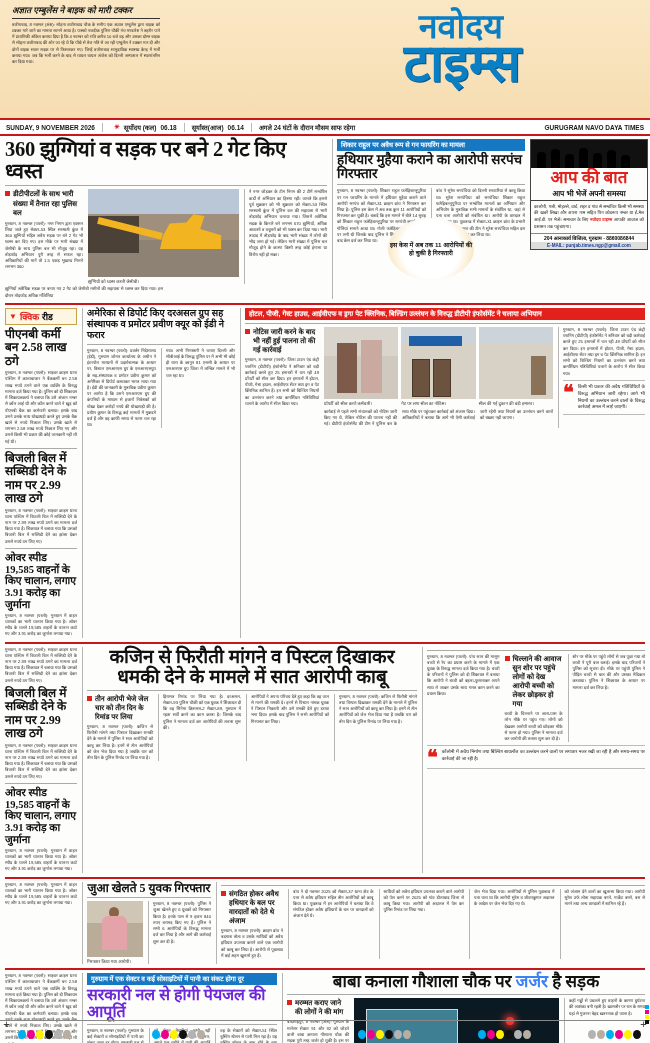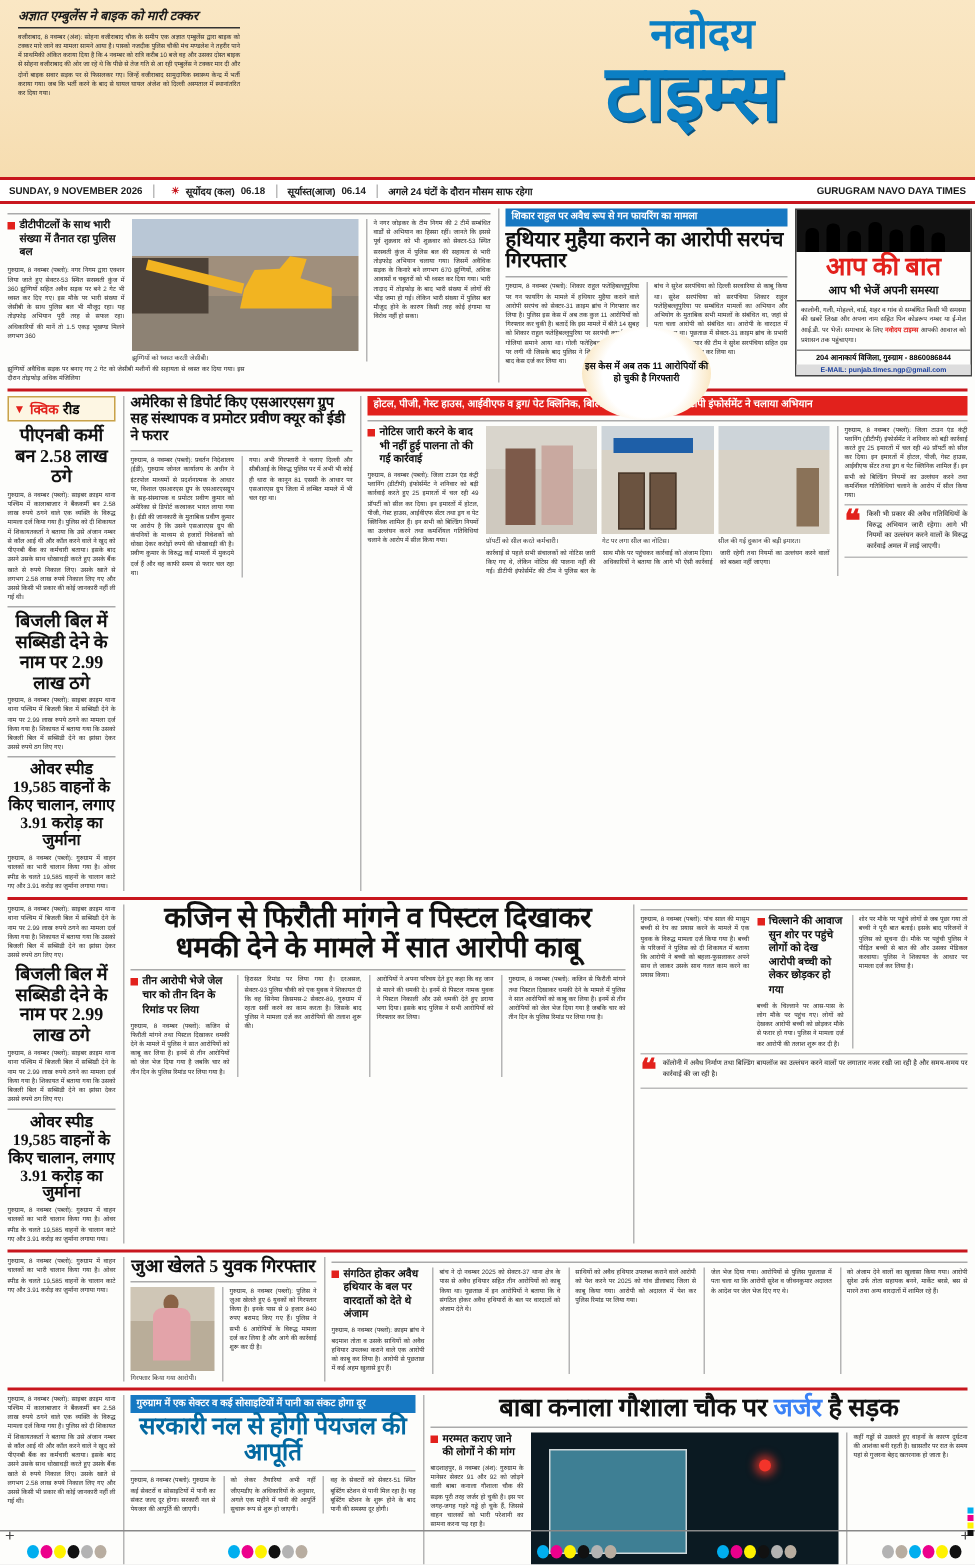--- a/index.html
+++ b/index.html
@@ -9,21 +9,21 @@
   .reg-tl{left:2px;top:14px}.reg-tr{right:2px;top:14px}.reg-bl{left:2px;bottom:14px}.reg-br{right:2px;bottom:14px}
 
   
   .masthead{position:relative;height:118px;background:linear-gradient(180deg,#fae7c4 0%,#f8e2bb 55%,#f6ddb0 100%);}
   .mh-story{position:absolute;left:12px;top:6px;width:148px;}
   .mh-story h3{margin:0 0 3px 0;font-size:8.5px;font-weight:bold;font-style:italic;color:#1a1a1a;line-height:1.15;border-bottom:1px solid #333;padding-bottom:2px;}
   .tinytext{font-size:4.2px;line-height:1.48;color:#2a2a2a;text-align:justify;}
   .logo-wrap{position:absolute;left:150px;top:4px;width:375px;height:110px;}
   .logo-guru{position:absolute;left:6px;top:30px;font-size:58px;font-weight:bold;color:#e2211c;letter-spacing:-1px;line-height:1;
     font-family:"Liberation Serif",serif;text-shadow:1px 1px 0 #7d0f0c;}
-  .logo-navo{position:absolute;right:22px;top:6px;font-size:28px;font-weight:bold;color:#0b7fc4;line-height:1;font-family:"Liberation Serif",serif;text-align:center;}
+  .logo-navo{position:absolute;right:22px;top:6px;font-size:34px;font-weight:bold;color:#0b7fc4;line-height:1;font-family:"Liberation Serif",serif;text-align:center;}
   .logo-times{position:absolute;right:4px;top:34px;font-size:52px;font-weight:bold;color:#0b7fc4;line-height:1;font-family:"Liberation Serif",serif;text-shadow:1px 1px 0 #0a5583;}
   .mh-ad{position:absolute;right:6px;top:12px;width:112px;height:98px;background:#dcdcdc;border:1px solid #b9b9b9;}
   .mh-ad .brand{text-align:center;font-size:9px;font-weight:bold;font-style:italic;color:#1a1a1a;padding-top:6px;letter-spacing:.5px;}
   .mh-ad .brand .tick{color:#1a6fb5;}
   .mh-ad .sub{text-align:center;font-size:4px;letter-spacing:3px;color:#333;}
   .tyres{position:relative;height:56px;margin-top:2px;display:flex;justify-content:center;align-items:flex-end;gap:1px;}
   .tyre{width:22px;height:50px;border-radius:4px;background:repeating-linear-gradient(180deg,#151515 0 3px,#333 3px 6px);box-shadow:inset 0 0 3px #000;}
   .tyre.b{height:44px}
   .mh-ad .grass{height:5px;background:#2e8b3d;}
   .mh-ad .phone{text-align:center;font-size:6px;font-weight:bold;padding-top:3px;color:#111;}
@@ -48,21 +48,21 @@
   .h-25{font-size:31px;letter-spacing:-.5px;}
   .h-25 .blue{color:#1596d8;}
   .h-kajin{font-size:19px;}
   .h-rape{font-size:14.5px;}
   .h-rape .red{color:#e2211c;}
   .h-badmash{font-size:14px;}
   .h-jua{font-size:12px;}
   .h-nal{font-size:16px;}
   .h-baba{font-size:17px;}
   .h-baba .blue{color:#3b82f6;}
-  .h-sub{font-size:11.5px;font-weight:bold;font-family:"Liberation Serif",serif;line-height:1.12;color:#111;text-align:center;}
+  .h-sub{font-size:11.5px;font-weight:bold;font-family:"Liberation Serif",serif;line-height:1.12;color:#111;text-align:left;}
 
   .banner-red{background:#e2211c;color:#fff;font-size:6.8px;font-weight:bold;padding:2px 4px;line-height:1.2;}
   .banner-blue{background:#1678c2;color:#fff;font-size:6.5px;font-weight:bold;padding:2px 4px;line-height:1.2;}
   .kicker{display:flex;gap:3px;align-items:flex-start;font-size:7px;font-weight:bold;color:#111;line-height:1.3;}
   .kicker .sq{width:5px;height:5px;background:#e2211c;flex:0 0 5px;margin-top:2px;}
 
   .photo{background:#9a9a9a;position:relative;overflow:hidden;}
   .cap{font-size:4.4px;color:#333;padding-top:1px;}
 
   .ph-rubble{background:linear-gradient(180deg,#b9c7d6 0 28%,#a08f7c 28% 58%,#8d8274 58% 100%);}
@@ -150,20 +150,21 @@
     <span>अगले 24 घंटों के दौरान मौसम साफ रहेगा</span>
     <span class="grow"></span>
     <span>GURUGRAM NAVO DAYA TIMES</span>
   </div>
 
   <div class="content">
 
     <div class="row">
 
       <div style="flex:0 0 322px">
+        <h1 class="head h-360">360 झुग्गियां व सड़क पर बने 2 गेट किए ध्वस्त</h1>
         <div class="colrule"></div>
         <div class="row">
           <div style="flex:0 0 78px">
             <div class="kicker">
               <span class="sq"></span>
               <span>डीटीपीटलों के साथ भारी संख्या में तैनात रहा पुलिस बल</span>
             </div>
             <div class="tinytext" style="margin-top:4px">गुरुग्राम, 8 नवम्बर (पब्लो): नगर निगम द्वारा एक्शन लिया जाते हुए सेक्टर-53 स्थित सरस्वती कुंज में 360 झुग्गियों सहित अवैध सड़क पर बने 2 गेट भी ध्वस्त कर दिए गए। इस मौके पर भारी संख्या में जेसीबी के साथ पुलिस बल भी मौजूद रहा। यह तोड़फोड़ अभियान पूरी तरह से सफल रहा। अधिकारियों की मानें तो 1.5 एकड़ भूखण्ड मिलने लगभग 360</div>
           </div>
           <div style="flex:1">
@@ -241,21 +242,21 @@
         <div class="tinytext">गुरुग्राम, 8 नवम्बर (पब्लो): साइबर क्राइम थाना पश्चिम में कालाबाजार ने बैंककर्मी बन 2.58 लाख रुपये ठगने वाले एक व्यक्ति के विरुद्ध मामला दर्ज किया गया है। पुलिस को दी शिकायत में शिकायतकर्ता ने बताया कि उसे अंजान नम्बर से कॉल आई थी और कॉल करने वाले ने खुद को पीएनबी बैंक का कर्मचारी बताया। इसके बाद उसने उसके साथ धोखाधड़ी करते हुए उसके बैंक खाते से रुपये निकाल लिए। उसके खाते से लगभग 2.58 लाख रुपये निकाल लिए गए और उससे किसी भी प्रकार की कोई जानकारी नहीं ली गई थी।</div>
         <div class="colrule"></div>
         <h2 class="h-sub" style="margin:3px 0 2px 0;font-size:12px">बिजली बिल में सब्सिडी देने के नाम पर 2.99 लाख ठगे</h2>
         <div class="tinytext">गुरुग्राम, 8 नवम्बर (पब्लो): साइबर क्राइम थाना थाना पश्चिम में बिजली बिल में सब्सिडी देने के नाम पर 2.99 लाख रुपये ठगने का मामला दर्ज किया गया है। शिकायत में बताया गया कि उसको बिजली बिल में सब्सिडी देने का झांसा देकर उससे रुपये ठग लिए गए।</div>
         <div class="colrule"></div>
         <h2 class="h-sub" style="margin:3px 0 2px 0;font-size:10.5px">ओवर स्पीड 19,585 वाहनों के किए चालान, लगाए 3.91 करोड़ का जुर्माना</h2>
         <div class="tinytext">गुरुग्राम, 8 नवम्बर (पब्लो): गुरुग्राम में वाहन चालकों का भारी चालान किया गया है। ओवर स्पीड के चलते 19,585 वाहनों के चालान काटे गए और 3.91 करोड़ का जुर्माना लगाया गया।</div>
       </div>
 
       <div style="flex:0 0 148px" class="vline">
-        <h2 style="margin:0;font-family:'Liberation Serif',serif;font-size:9.5px;font-weight:bold;line-height:1.15;color:#111">अमेरिका से डिपोर्ट किए एसआरएसग ग्रुप सह संस्थापक व प्रमोटर प्रवीण क्यूर को ईडी ने फरार</h2>
+        <h2 style="margin:0;font-family:'Liberation Serif',serif;font-size:9.5px;font-weight:bold;line-height:1.15;color:#111">अमेरिका से डिपोर्ट किए दरअसल ग्रुप सह संस्थापक व प्रमोटर प्रवीण क्यूर को ईडी ने फरार</h2>
         <div class="colrule"></div>
         <div class="row">
           <div class="col">
               <div class="tinytext">गुरुग्राम, 8 नवम्बर (पब्लो): प्रवर्तन निदेशालय (ईडी), गुरुग्राम जोनल कार्यालय के अधीन ने इंटरपोल माध्यमों से प्रदर्शनात्मक के आधार पर, विशाल एसआरएस ग्रुप के एसआरएसग्रुप के सह-संस्थापक व प्रमोटर प्रवीण कुमार को अमेरिका से डिपोर्ट करवाकर भारत लाया गया है। ईडी की जानकारी के मुताबिक प्रवीण कुमार पर आरोप है कि उसने एसआरएस ग्रुप की कंपनियों के माध्यम से हजारों निवेशकों को धोखा देकर करोड़ों रुपये की धोखाधड़ी की है। प्रवीण कुमार के विरुद्ध कई मामलों में मुकदमे दर्ज हैं और वह काफी समय से फरार चल रहा था।</div>
             </div>
           <div class="col vline">
               <div class="tinytext">गया। अभी गिरफ्तारी ने चलाए दिल्ली और सीबीआई के विरुद्ध पुलिस पर में अभी भी कोई ही धारा के कानून 81 एससी के आधार पर एसआरएस ग्रुप जिला में लम्बित मामले में भी चल रहा था।</div>
             </div>
         </div>
       </div>
@@ -419,21 +420,21 @@
 
     <div class="thickrule" style="margin:4px 0 3px 0"></div>
 
     <div class="row">
       <div style="flex:0 0 72px">
         <div class="tinytext">गुरुग्राम, 8 नवम्बर (पब्लो): साइबर क्राइम थाना पश्चिम में कालाबाजार ने बैंककर्मी बन 2.58 लाख रुपये ठगने वाले एक व्यक्ति के विरुद्ध मामला दर्ज किया गया है। पुलिस को दी शिकायत में शिकायतकर्ता ने बताया कि उसे अंजान नम्बर से कॉल आई थी और कॉल करने वाले ने खुद को पीएनबी बैंक का कर्मचारी बताया। इसके बाद उसने उसके साथ धोखाधड़ी करते हुए उसके बैंक खाते से रुपये निकाल लिए। उसके खाते से लगभग 2.58 लाख रुपये निकाल लिए गए और उससे किसी भी प्रकार की कोई जानकारी नहीं ली गई थी।</div>
       </div>
 
       <div style="flex:0 0 190px" class="vline">
         <div class="banner-blue">गुरुग्राम में एक सेक्टर व कई सोसाइटियों में पानी का संकट होगा दूर</div>
-        <h1 class="head h-nal" style="text-align:center;margin-top:2px;color:#0369a1">सरकारी नल से होगी पेयजल की आपूर्ति</h1>
+        <h1 class="head h-nal" style="margin-top:2px;color:#6d28d9">सरकारी नल से होगी पेयजल की आपूर्ति</h1>
         <div class="colrule"></div>
         <div class="row">
           <div class="col">
               <div class="tinytext">गुरुग्राम, 8 नवम्बर (पब्लो): गुरुग्राम के कई सेक्टरों व सोसाइटियों में पानी का संकट जल्द दूर होगा। सरकारी नल से पेयजल की आपूर्ति की जाएगी।</div>
             </div>
           <div class="col vline">
               <div class="tinytext">को लेकर तैयारियां अभी नहीं जीएमडीए के अधिकारियों के अनुसार, अगले एक महीने में पानी की आपूर्ति सुचारू रूप से शुरू हो जाएगी।</div>
             </div>
           <div class="col vline">
               <div class="tinytext">वह के सेक्टरों को सेक्टर-51 स्थित बूस्टिंग स्टेशन से पानी मिल रहा है। यह बूस्टिंग स्टेशन के शुरू होने के बाद पानी की समस्या दूर होगी।</div>

